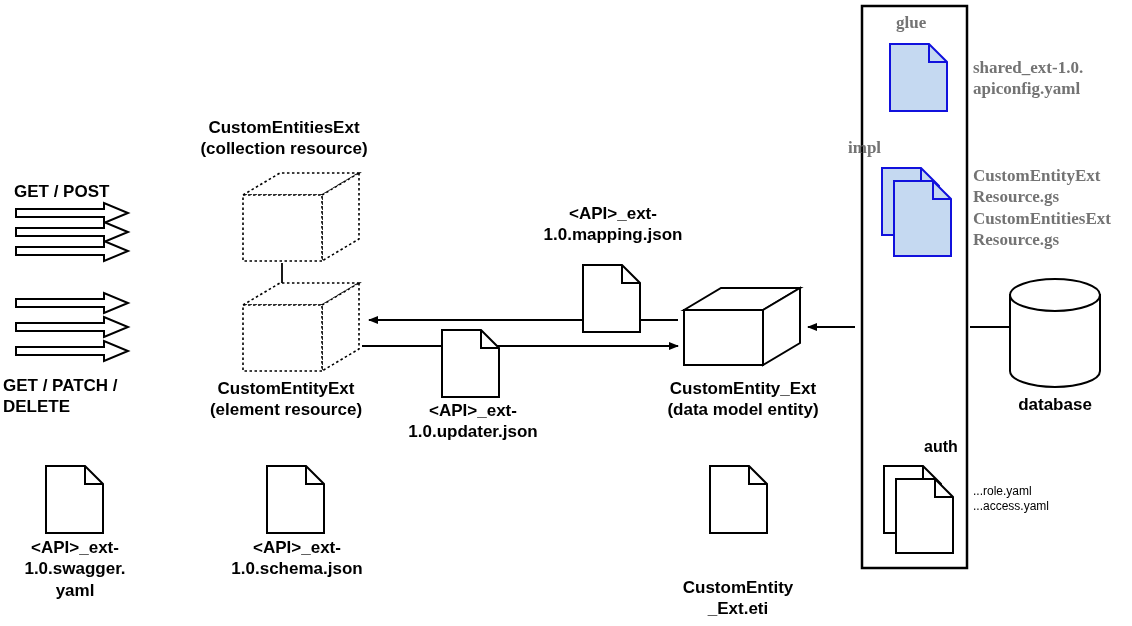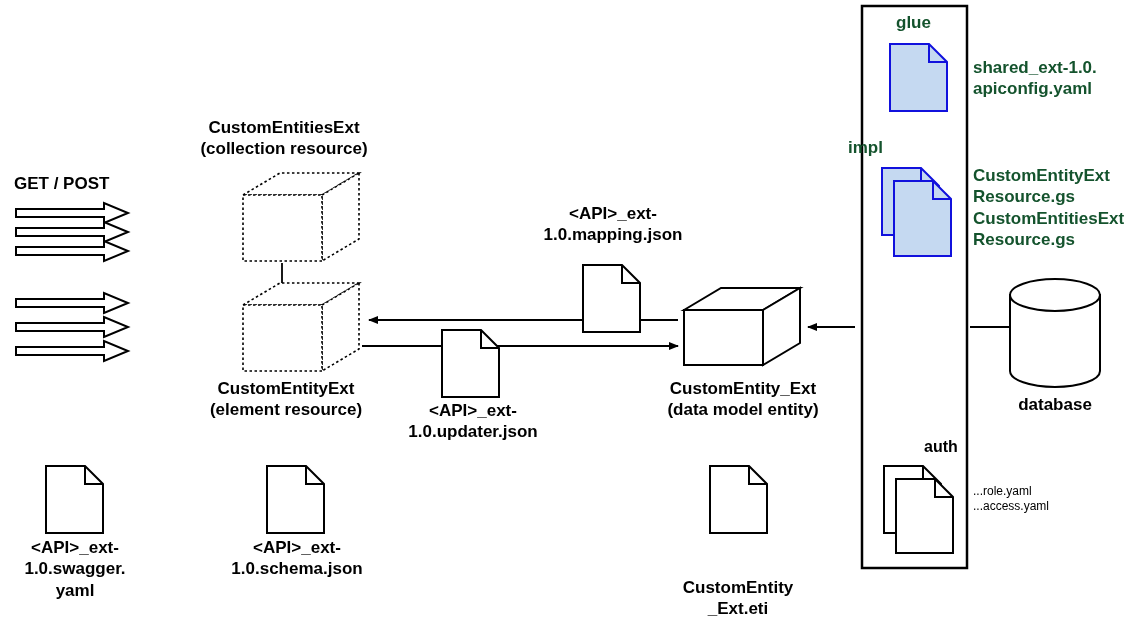--- a/index.html
+++ b/index.html
@@ -6,21 +6,21 @@
   body{
     width:1132px;height:626px;
     background:#ffffff;
     font-family:"Liberation Sans", sans-serif;
     color:#000;
     position:relative;
     overflow:hidden;
   }
   .stage{position:absolute;left:0;top:0;width:1132px;height:626px;}
   .lbl{position:absolute;font-size:17px;font-weight:bold;line-height:1.25;color:#000;white-space:pre;}
-  .lbl.blue{color:#14532d;}
+  .lbl.blue{color:#737373;font-family:Liberation Serif, serif;}
   .lbl.center{text-align:center;}
   svg.overlay{position:absolute;left:0;top:0;width:1132px;height:626px;pointer-events:none;}
 </style>
 </head>
 <body>
 
 <div class="stage">
 
   <svg class="overlay" viewBox="0 0 1132 626">
     <defs>
@@ -121,22 +121,24 @@
     <g fill="#fff" stroke="#000" stroke-width="2">
       <path d="M884,466 L923,466 L941,484 L941,533 L884,533 z"></path>
       <path d="M923,466 L923,484 L941,484" fill="none"></path>
     </g>
     <g fill="#fff" stroke="#000" stroke-width="2">
       <path d="M896,479 L935,479 L953,497 L953,553 L896,553 z"></path>
       <path d="M935,479 L935,497 L953,497" fill="none"></path>
     </g>
   </svg>
 
-  <div class="lbl" style="left:14px;top:173px;">GET / POST</div>
+  <div class="lbl" style="left:14px;top:181px;">GET / POST</div>
 
+  <div class="lbl" style="left:3px;top:375px;">GET / PATCH /
+DELETE</div>
 
   <div class="lbl center" style="left:178px;top:117px;width:212px;">CustomEntitiesExt
 (collection resource)</div>
 
   <div class="lbl center" style="left:186px;top:378px;width:200px;">CustomEntityExt
 (element resource)</div>
 
   <div class="lbl center" style="left:520px;top:203px;width:186px;">&lt;API&gt;_ext-
 1.0.mapping.json</div>
 

